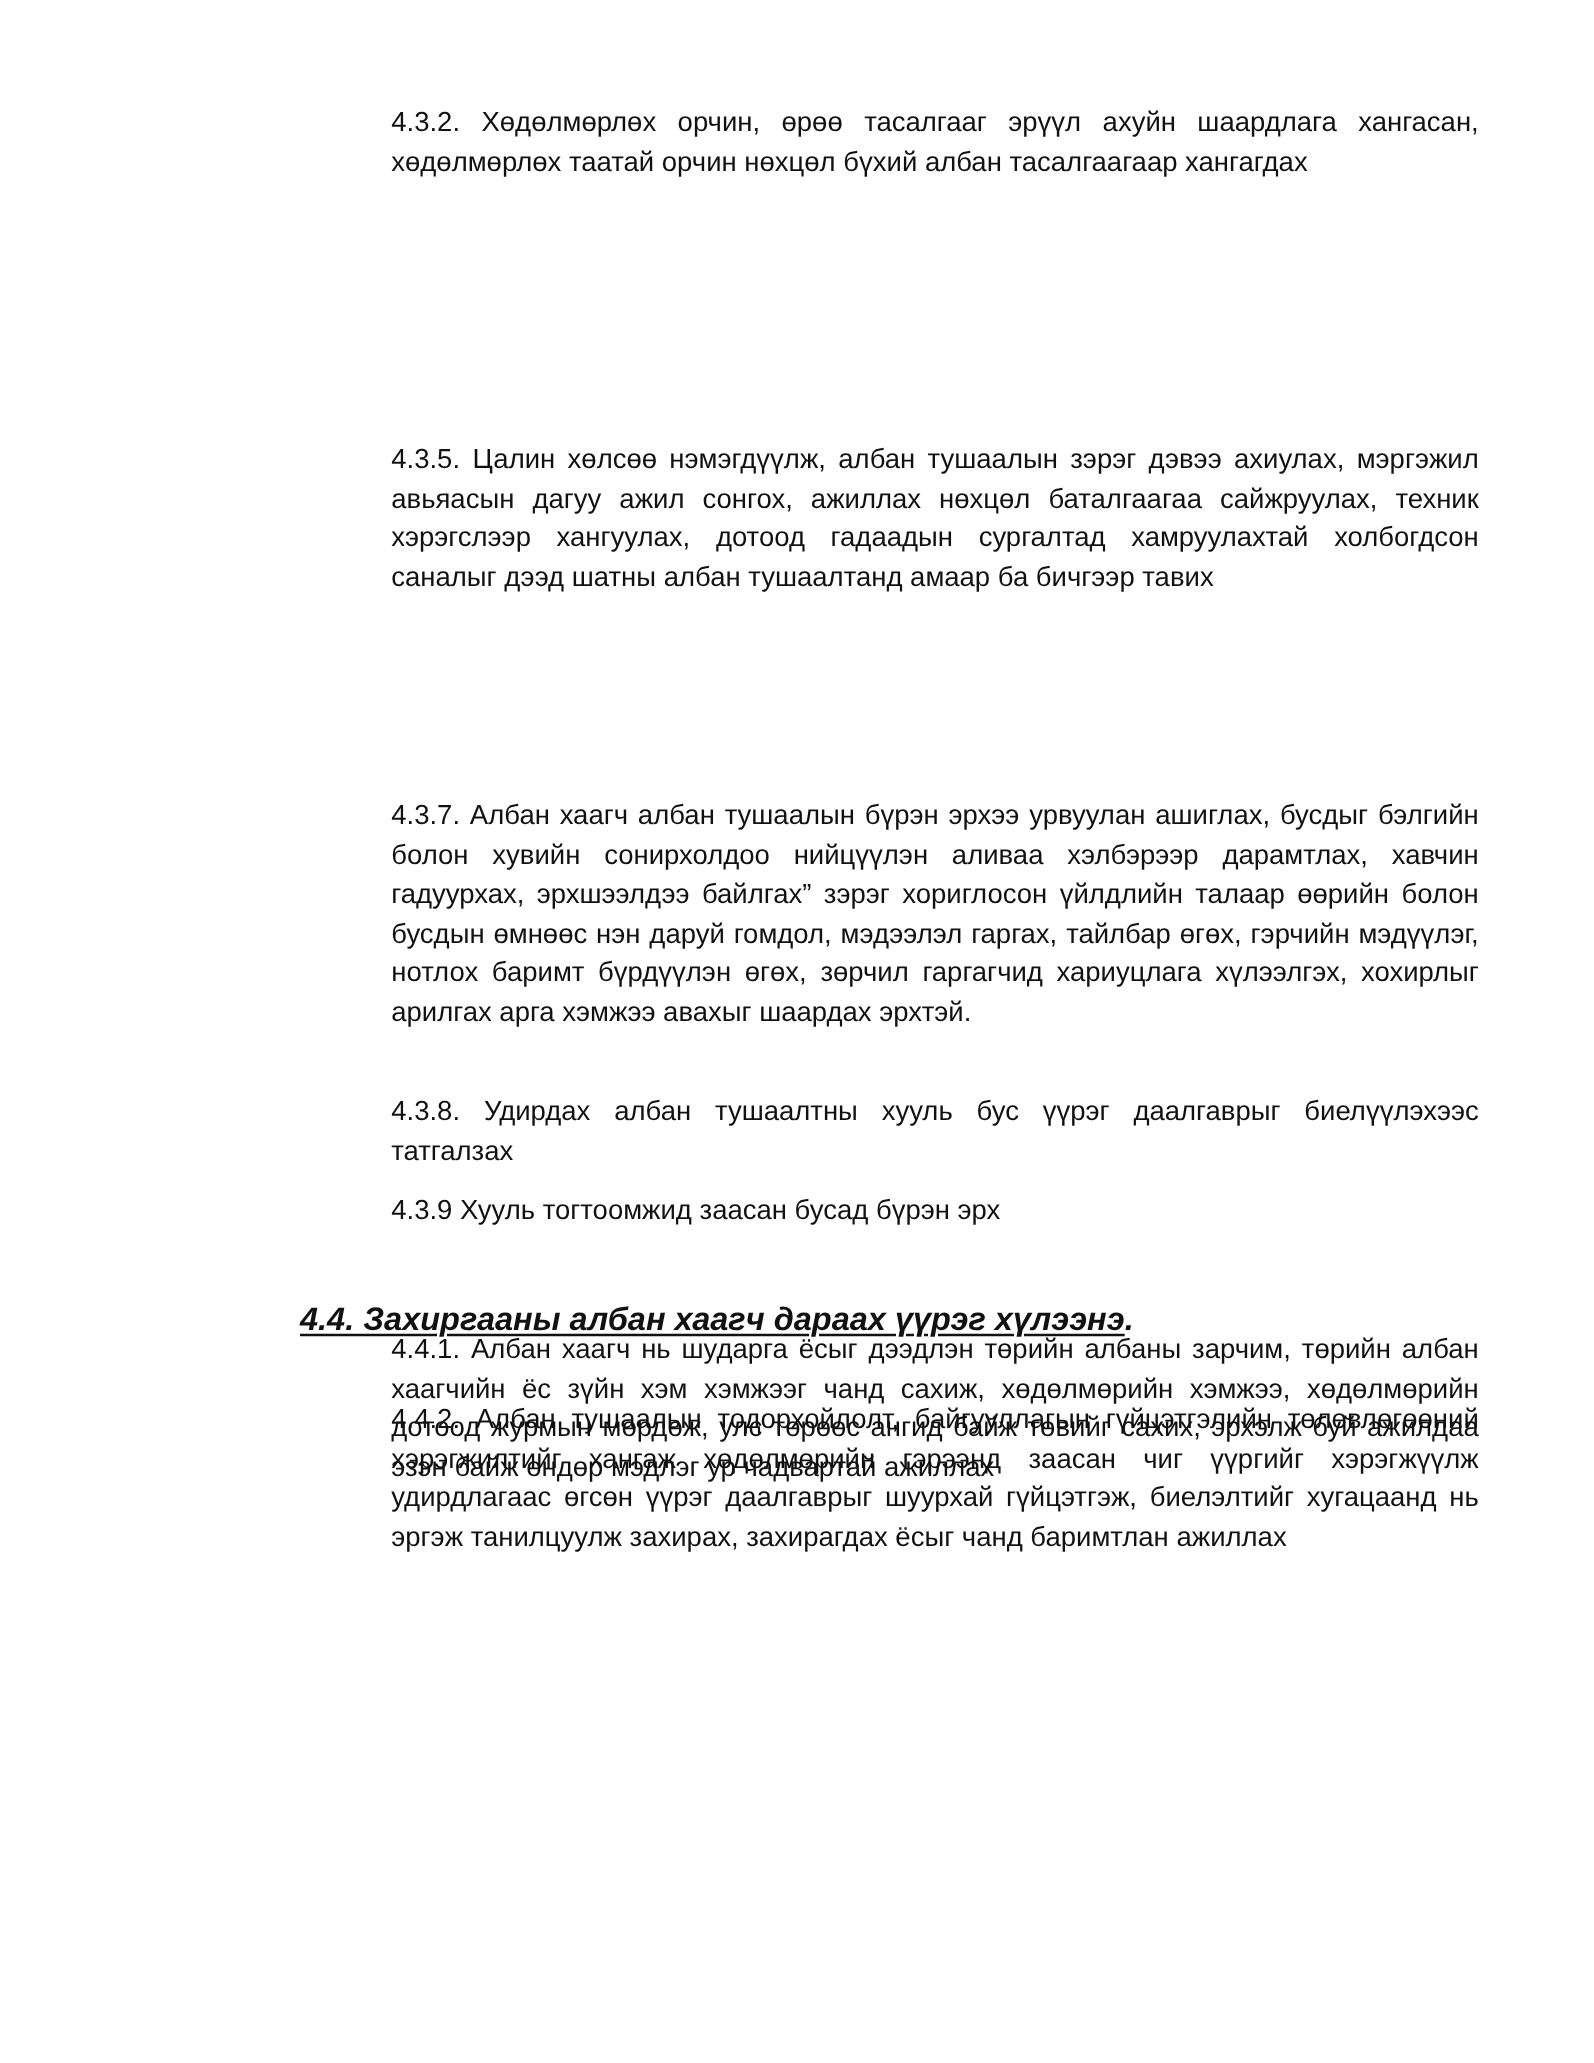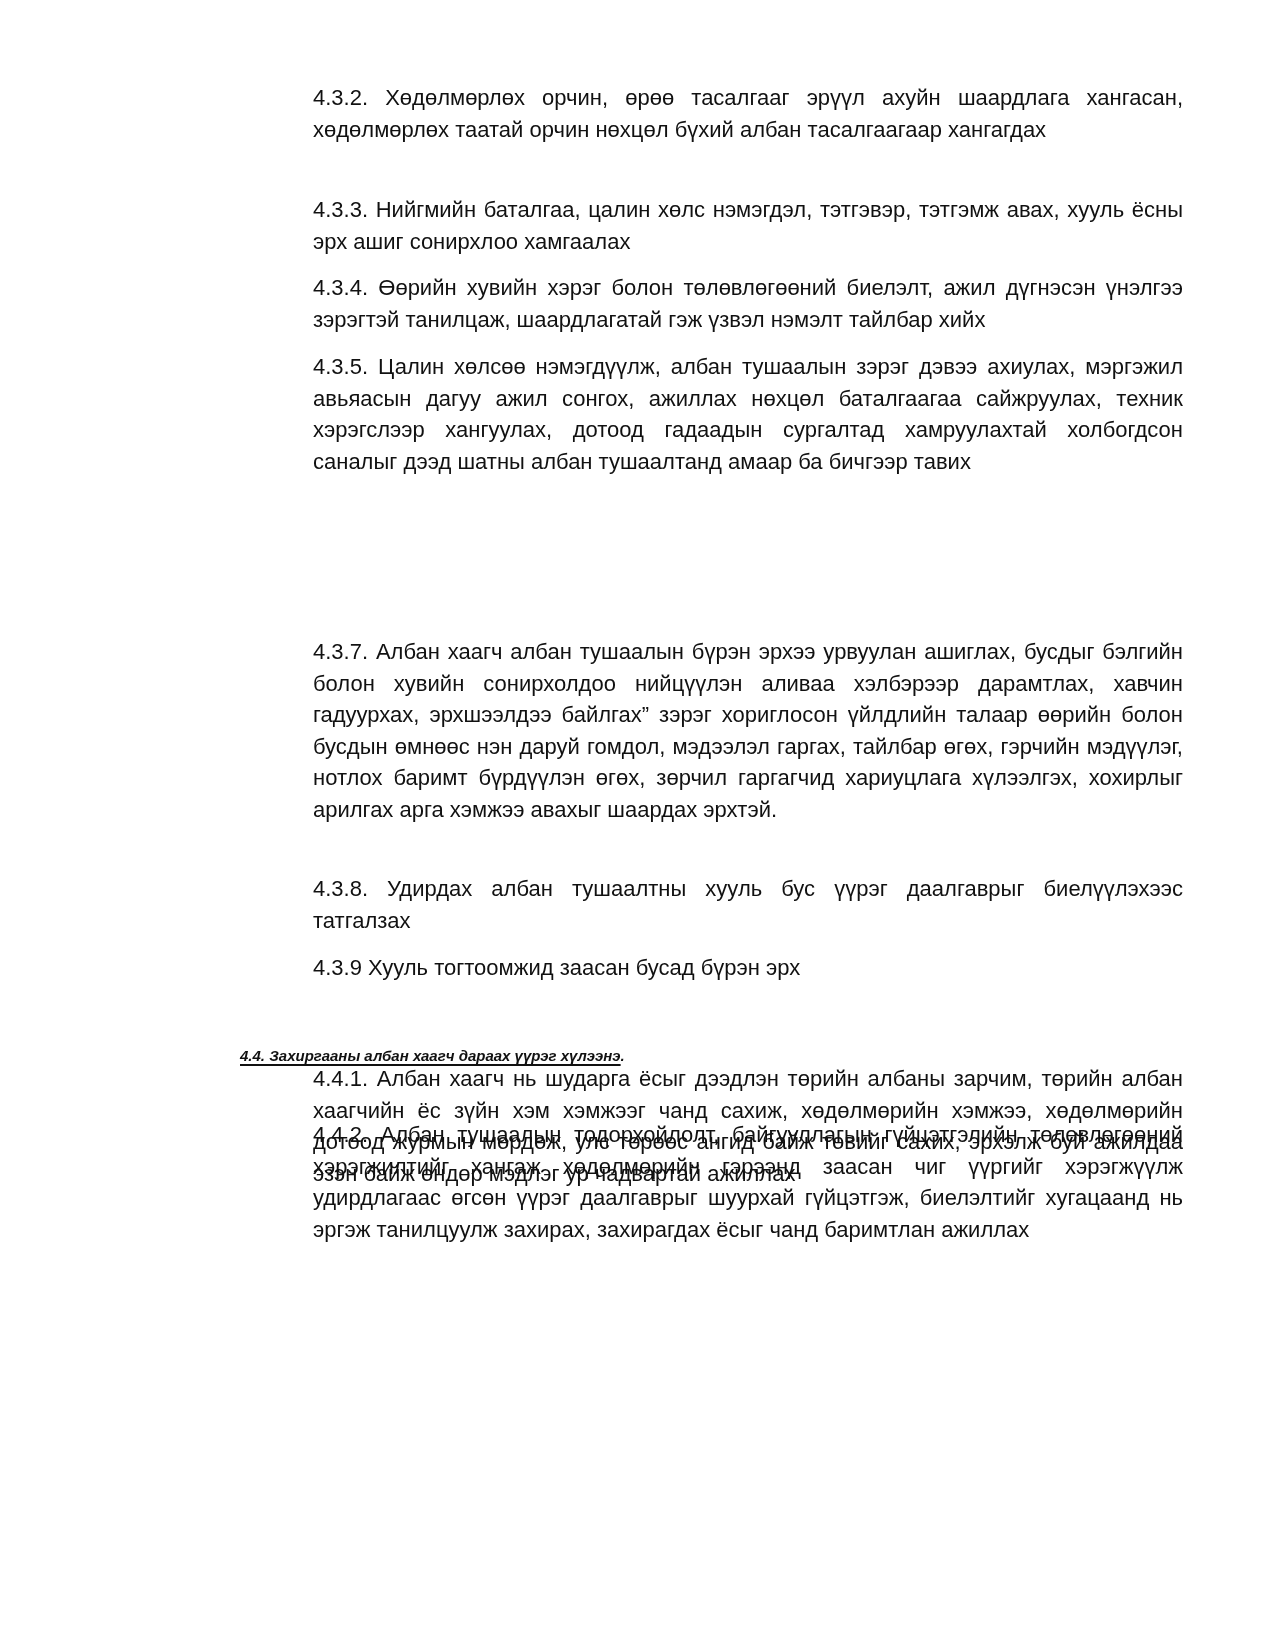--- a/index.html
+++ b/index.html
@@ -8,31 +8,29 @@
     font-family: "Liberation Sans", sans-serif; color: #111111;
   }
   .page { position: absolute; left: 0; top: 0; width: 1167px; height: 1650px; }
   .item {
     position: absolute; left: 313px; width: 870px;
     font-size: 22px; line-height: 31.5px;
     text-align: justify; margin: 0;
   }
   .heading {
     position: absolute; left: 240px; top: 1040px;
-    font-size: 15px; font-weight: bold; font-style: italic; line-height: 31px; margin: 0;
+    font-size: 26px; font-weight: bold; font-style: italic; line-height: 31px; margin: 0;
   }
   .heading .u { text-decoration: underline; text-decoration-thickness: 2px; text-underline-offset: 3px; }
 </style>
 </head>
 <body>
 
 <div class="page">
   <p class="item" style="top:82px">4.3.2. Хөдөлмөрлөх орчин, өрөө тасалгааг эрүүл ахуйн шаардлага хангасан, хөдөлмөрлөх таатай орчин нөхцөл бүхий албан тасалгаагаар хангагдах</p>
-  <p class="item" style="top:194px">4.3.3. Нийгмийн баталгаа, цалин хөлс нэмэгдэл, тэтгэвэр, тэтгэмж авах, хууль ёсны эрх ашиг сонирхлоо хамгаалах</p>
-  <p class="item" style="top:272px">4.3.4. Өөрийн хувийн хэрэг болон төлөвлөгөөний биелэлт, ажил дүгнэсэн үнэлгээ зэрэгтэй танилцаж, шаардлагатай гэж үзвэл  нэмэлт тайлбар хийх</p>
   <p class="item" style="top:351px">4.3.5. Цалин хөлсөө нэмэгдүүлж, албан тушаалын зэрэг дэвээ ахиулах, мэргэжил авьяасын дагуу ажил сонгох, ажиллах нөхцөл баталгаагаа сайжруулах, техник хэрэгслээр хангуулах, дотоод гадаадын сургалтад хамруулахтай холбогдсон саналыг дээд шатны албан тушаалтанд амаар ба бичгээр тавих</p>
   <p class="item" style="top:636px">4.3.7. Албан хаагч албан тушаалын бүрэн эрхээ урвуулан ашиглах, бусдыг бэлгийн болон хувийн сонирхолдоо нийцүүлэн аливаа хэлбэрээр дарамтлах, хавчин гадуурхах, эрхшээлдээ байлгах” зэрэг хориглосон үйлдлийн талаар өөрийн болон бусдын өмнөөс нэн даруй гомдол, мэдээлэл гаргах, тайлбар өгөх, гэрчийн мэдүүлэг, нотлох баримт бүрдүүлэн өгөх, зөрчил гаргагчид хариуцлага хүлээлгэх, хохирлыг арилгах арга хэмжээ авахыг шаардах эрхтэй.</p>
   <p class="item" style="top:873px">4.3.8. Удирдах албан тушаалтны хууль бус үүрэг даалгаврыг биелүүлэхээс татгалзах</p>
   <p class="item" style="top:952px">4.3.9 Хууль тогтоомжид заасан бусад бүрэн эрх</p>
 
   <p class="heading"><span class="u">4.4. Захиргааны албан хаагч дараах үүрэг хүлээнэ</span><span>.</span></p>
 
   <p class="item" style="top:1063px">4.4.1. Албан хаагч нь шударга ёсыг дээдлэн төрийн албаны зарчим, төрийн албан хаагчийн ёс зүйн хэм хэмжээг чанд сахиж, хөдөлмөрийн хэмжээ, хөдөлмөрийн дотоод журмын мөрдөж, улс төрөөс ангид байж төвийг сахих, эрхэлж буй ажилдаа эзэн байж өндөр мэдлэг ур чадвартай ажиллах</p>
   <p class="item" style="top:1119px">4.4.2. Албан тушаалын тодорхойлолт, байгууллагын гүйцэтгэлийн төлөвлөгөөний хэрэгжилтийг хангаж хөдөлмөрийн гэрээнд заасан чиг үүргийг хэрэгжүүлж удирдлагаас өгсөн үүрэг даалгаврыг шуурхай гүйцэтгэж, биелэлтийг хугацаанд нь эргэж танилцуулж захирах, захирагдах ёсыг чанд баримтлан ажиллах</p>
 </div>

